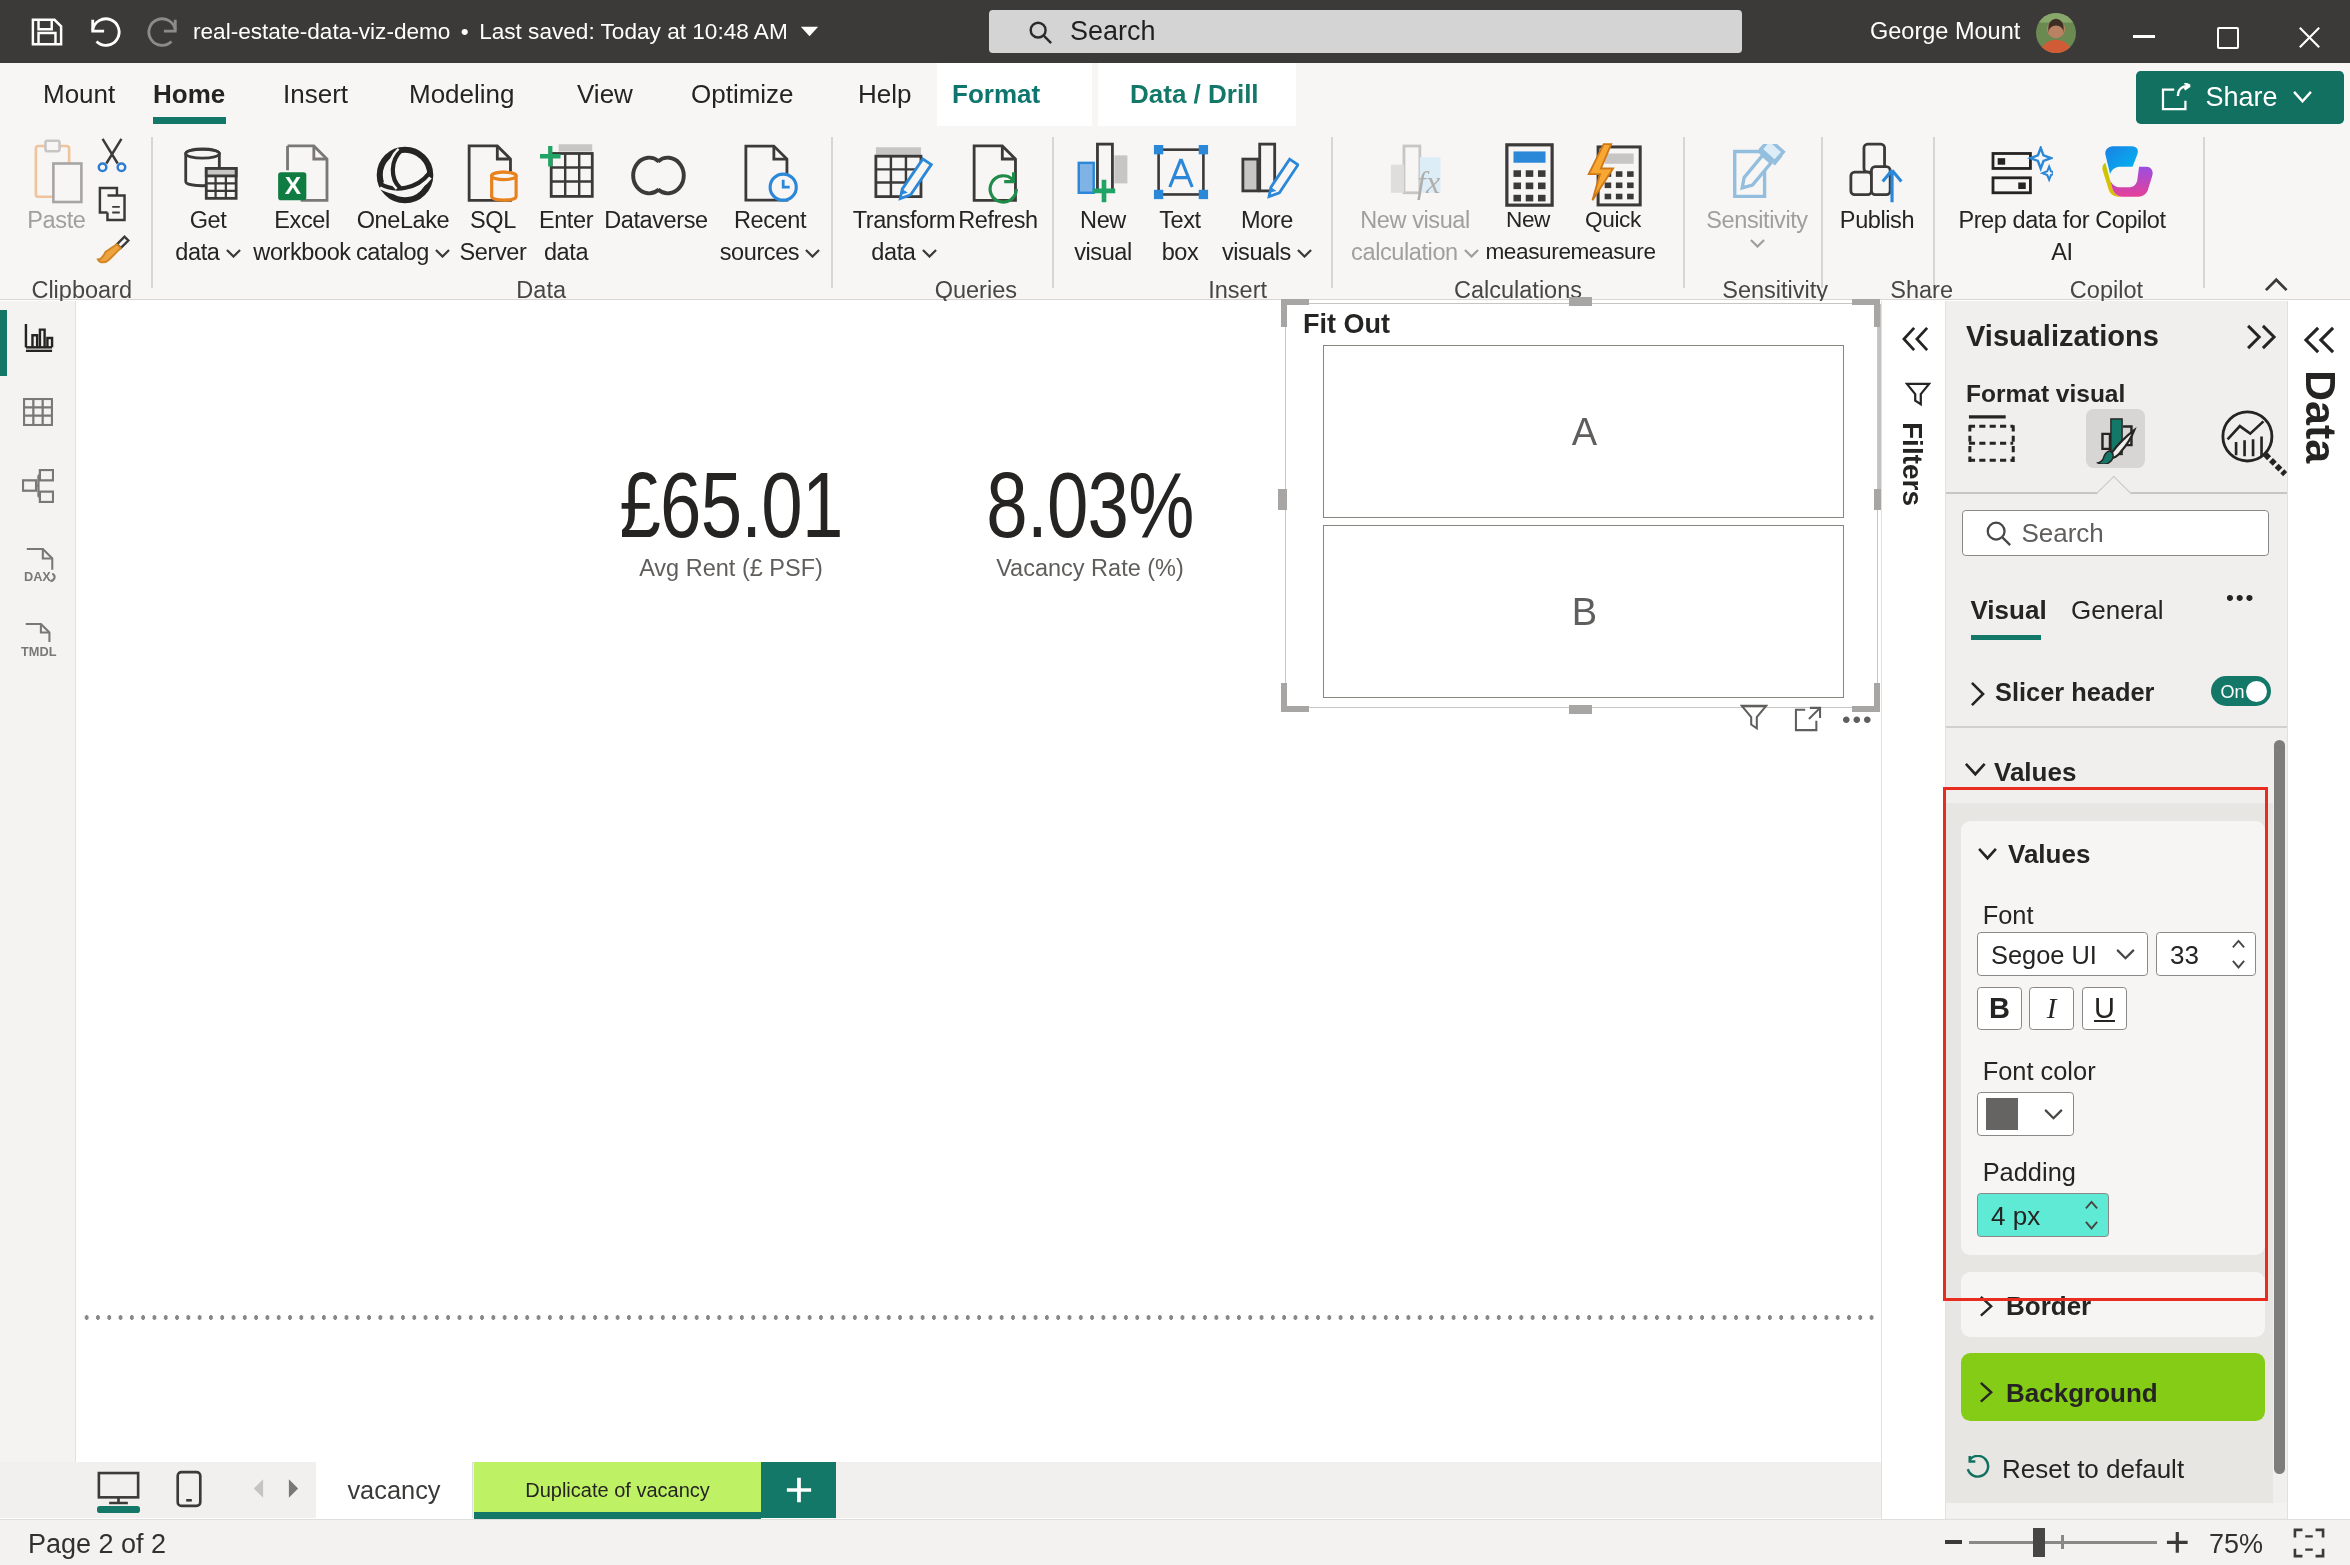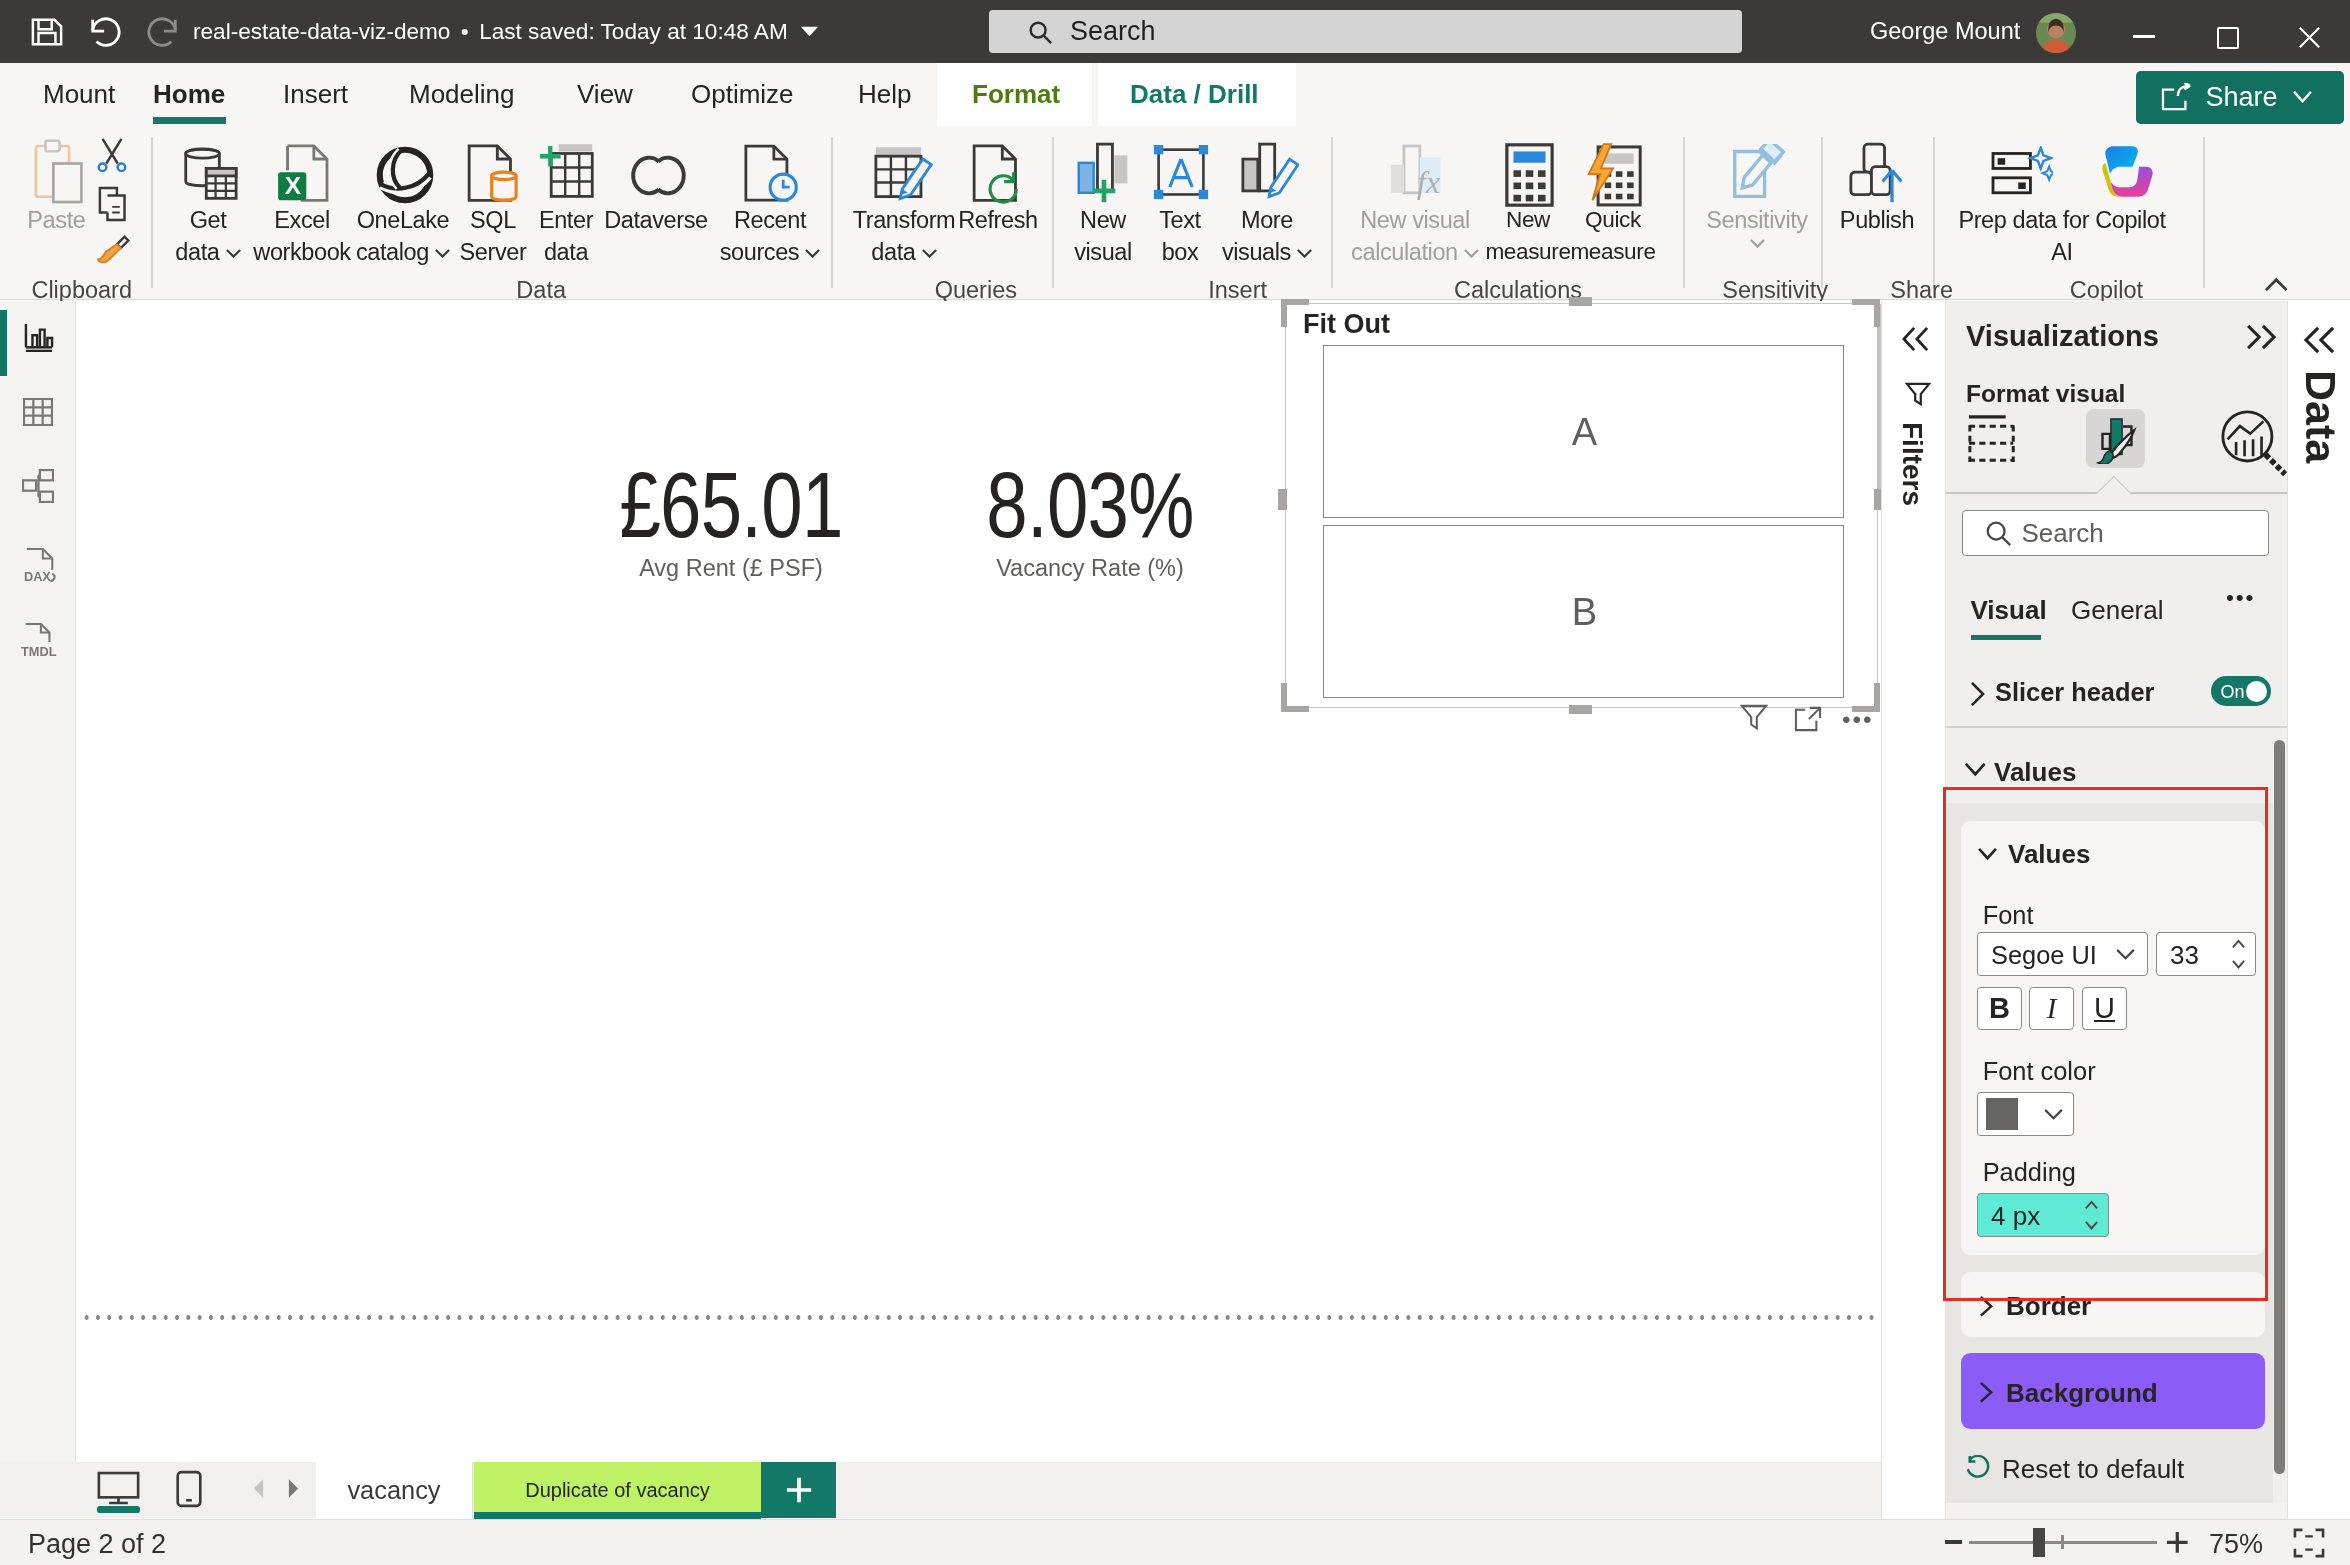--- a/index.html
+++ b/index.html
@@ -77,21 +77,21 @@
   <div class="ab" style="left:937px;top:0;width:155px;height:63px;background:#fff"></div>
   <div class="ab" style="left:1098px;top:0;width:198px;height:63px;background:#fff"></div>
   <div class="ab" style="left:0;top:0;width:1318px;height:63px;display:flex;align-items:center;font-size:26px;color:#252423">
     <span style="position:absolute;left:43px">Mount</span>
     <span style="position:absolute;left:153px;font-weight:700">Home</span>
     <span style="position:absolute;left:283px">Insert</span>
     <span style="position:absolute;left:409px">Modeling</span>
     <span style="position:absolute;left:577px">View</span>
     <span style="position:absolute;left:691px">Optimize</span>
     <span style="position:absolute;left:858px">Help</span>
-    <span style="position:absolute;left:972px;font-weight:700;color:#4d7c0f">Format</span>
+    <span style="position:absolute;left:952px;font-weight:700;color:#0f766e">Format</span>
     <span style="position:absolute;left:1130px;font-weight:700;color:#147869">Data / Drill</span>
   </div>
   <div class="ab" style="left:153px;top:54px;width:73px;height:6.6px;background:#147869"></div>
 
   <div class="ab" style="left:2136px;top:7.5px;width:208px;height:53px;background:#11705f;border-radius:4.7px;display:flex;align-items:center;color:#fff">
     <svg style="margin-left:24.5px" width="32" height="28" viewBox="0 0 34 30" fill="none" stroke="#fff" stroke-width="2.4">
       <path d="M14 7 h-12 v21 h24 v-9"></path>
           <path d="M18 14 c0 -8 5 -11 13 -11 m0 0 l-6 -3 m6 3 l-6 4" stroke-width="2.6"></path>
     </svg>
     <span style="margin-left:13px;font-size:27px">Share</span>
@@ -546,21 +546,21 @@
     </div>
   </div>
 
   <div class="ab" style="left:15px;top:971px;width:304px;height:65px;background:#f6f5f3;border-radius:9.4px">
     <svg class="ab" style="left:18px;top:22.6px" width="15" height="22.6" viewBox="0 0 16 24" fill="none" stroke="#252423" stroke-width="2.6">
           <path d="M2 2 L13 12 L2 22"></path>
         </svg>
     <div class="ab" style="left:45px;top:19px;font-size:26px;font-weight:700;color:#252423">Border</div>
   </div>
 
-  <div class="ab" style="left:15px;top:1052px;width:304px;height:76px;background:#8b5cf6;border-radius:9.4px">
+  <div class="ab" style="left:15px;top:1052px;width:304px;height:68px;background:#84cc16;border-radius:9.4px">
     <svg class="ab" style="left:18px;top:28px" width="15" height="22.6" viewBox="0 0 16 24" fill="none" stroke="#252423" stroke-width="2.6">
           <path d="M2 2 L13 12 L2 22"></path>
         </svg>
     <div class="ab" style="left:45px;top:24.5px;font-size:26px;font-weight:700;color:#252423">Background</div>
   </div>
 
   <svg class="ab" style="left:19px;top:1154px" width="24.5" height="24.5" viewBox="0 0 26 26" fill="none" stroke="#11705f" stroke-width="2.6">
     <path d="M5 5 a11 11 0 1 1 -2 10"></path>
         <path d="M5 1 v6 h6"></path>
   </svg>

